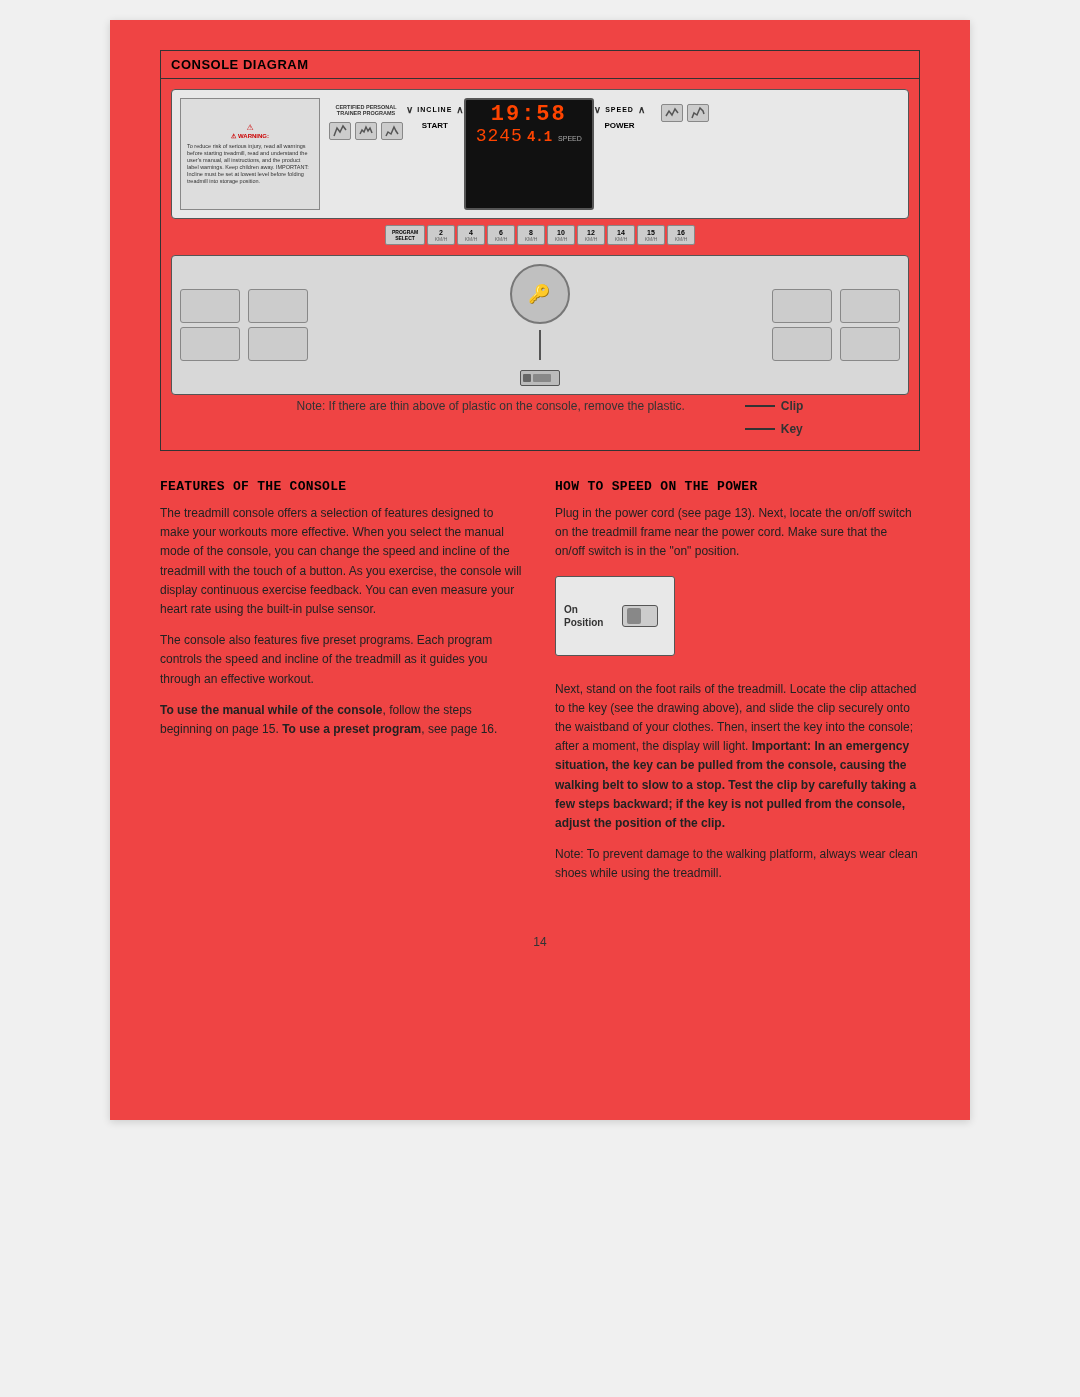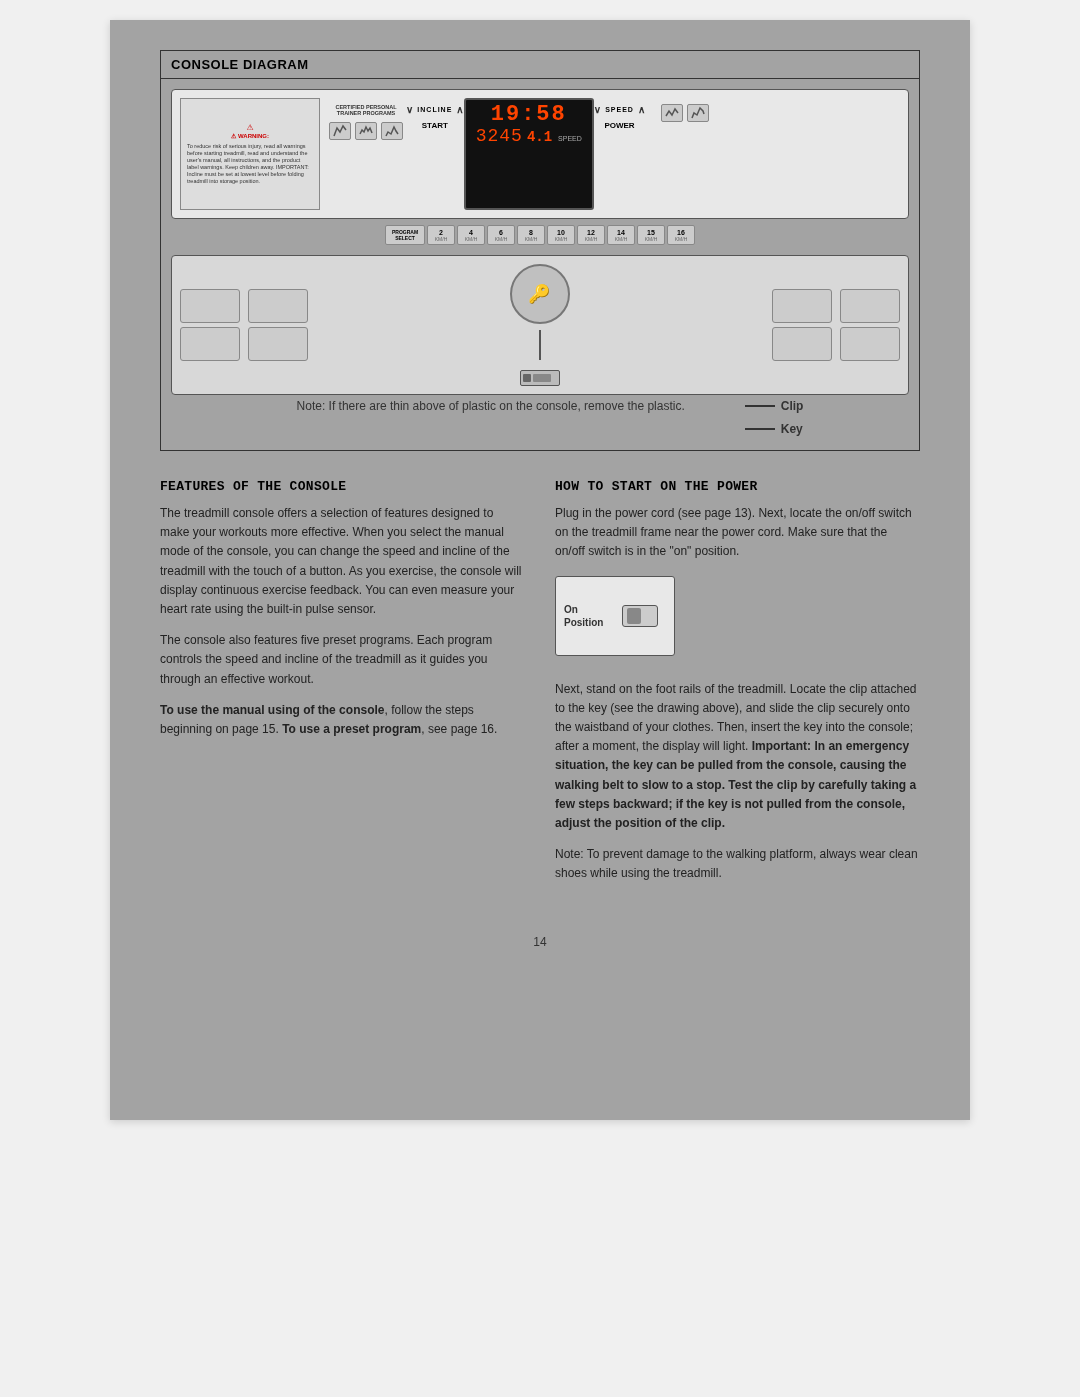--- a/index.html
+++ b/index.html
@@ -6,21 +6,21 @@
     body {
       background: #f0f0f0;
       font-family: Arial, sans-serif;
       display: flex;
       justify-content: center;
       align-items: flex-start;
       min-height: 100vh;
       padding: 20px;
     }
     .page {
-      background: #a3a3a3;
+      background: #ef4444;
       width: 860px;
       min-height: 1100px;
       padding: 30px 50px 50px 50px;
       position: relative;
       box-shadow: 0 2px 8px rgba(0,0,0,0.15);
     }
 
     
     .console-diagram-box {
       border: 1.5px solid #333;
@@ -572,26 +572,26 @@
     </div>
   </div>
 
   <div class="two-col">
 
     <div class="col-left">
       <div class="section-heading">FEATURES OF THE CONSOLE</div>
       <p class="body-text">The treadmill console offers a selection of features designed to make your workouts more effective. When you select the manual mode of the console, you can change the speed and incline of the treadmill with the touch of a button. As you exercise, the console will display continuous exercise feedback. You can even measure your heart rate using the built-in pulse sensor.</p>
       <p class="body-text">The console also features five preset programs. Each program controls the speed and incline of the treadmill as it guides you through an effective workout.</p>
       <p class="body-text">
-        <span class="body-text-bold">To use the manual using of the console</span><span>, follow the steps beginning on page 15.</span> <span class="body-text-bold">To use a preset program</span><span>, see page 16.</span>
+        <span class="body-text-bold">To use the manual while of the console</span><span>, follow the steps beginning on page 15.</span> <span class="body-text-bold">To use a preset program</span><span>, see page 16.</span>
       </p>
     </div>
 
     <div class="col-right">
-      <div class="section-heading">HOW TO START ON THE POWER</div>
+      <div class="section-heading">HOW TO SPEED ON THE POWER</div>
 
       <div style="display:flex; flex-direction:column; gap:14px; align-items:flex-start; margin-bottom:24px;">
         <p class="body-text" style="flex:1; margin-bottom:0;">Plug in the power cord (see page 13). Next, locate the on/off switch on the treadmill frame near the power cord. Make sure that the on/off switch is in the "on" position.</p>
 
         <div class="onoff-diagram" style="width:120px; height:80px; flex-shrink:0; margin:0;">
           <span class="onoff-label" style="font-size:10px; line-height:1.3; white-space:pre-line; left:8px;">On
 Position</span>
           <div class="onoff-switch-area">
             <div class="switch-body">
               <div class="switch-toggle"></div>

